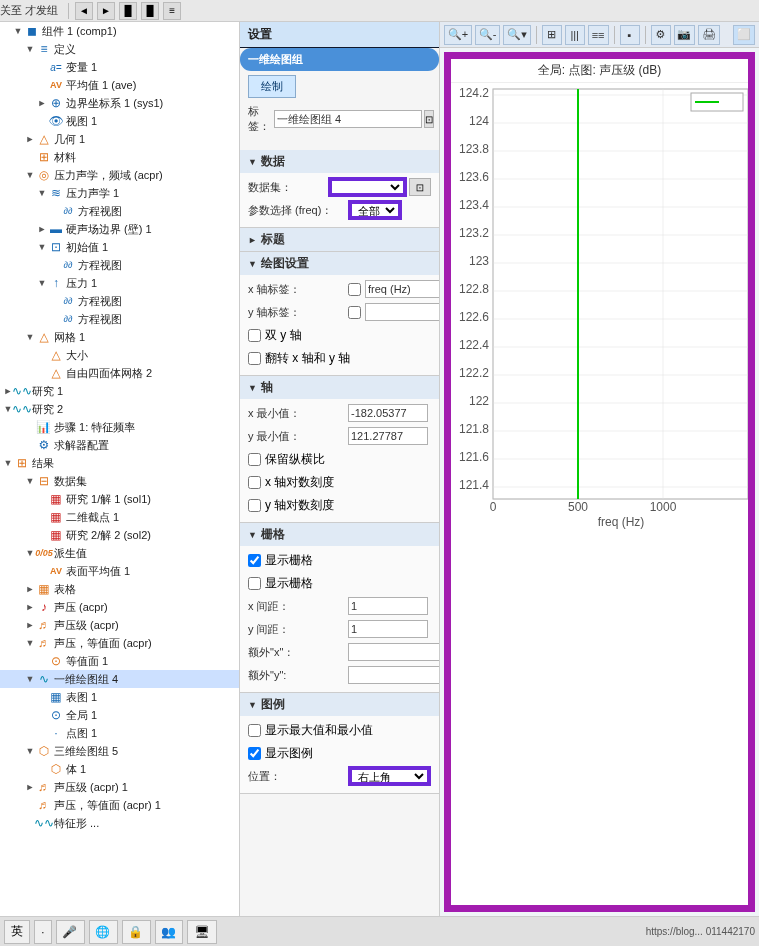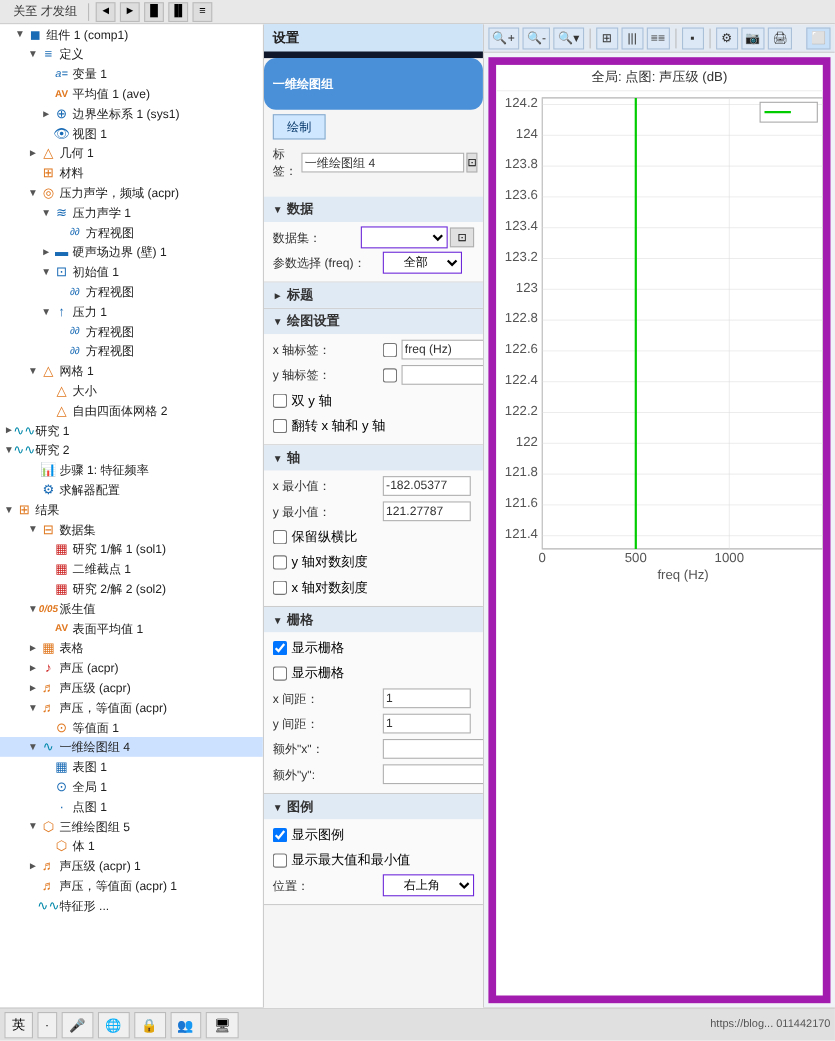--- a/index.html
+++ b/index.html
@@ -5,21 +5,21 @@
     * { box-sizing: border-box; margin: 0; padding: 0; font-family: 'Microsoft YaHei', Arial, sans-serif; font-size: 12px; }
     body { display: flex; flex-direction: column; height: 946px; width: 759px; overflow: hidden; background: #f0f0f0; }
 
     
     .top-toolbar {
       height: 22px;
       background: #e8e8e8;
       border-bottom: 1px solid #ccc;
       display: flex;
       align-items: center;
-      padding: 0 12px;
+      padding: 0 0;
       gap: 4px;
       flex-shrink: 0;
     }
     .toolbar-label {
       font-size: 11px;
       color: #333;
       margin-right: 4px;
     }
     .toolbar-icon-btn {
       width: 18px; height: 18px;
@@ -81,21 +81,21 @@
       border-right: 1px solid #ccc;
       overflow-y: auto;
       flex-shrink: 0;
     }
     .mid-panel-header {
       background: #d0e4f8;
       padding: 4px 8px;
       font-size: 12px;
       font-weight: bold;
       color: #222;
-      border-bottom: 6px solid #0f172a;
+      border-bottom: 1px solid #0f172a;
     }
     .mid-section {
       border-bottom: 1px solid #ccc;
     }
     .mid-section-header {
       background: #e0eaf5;
       padding: 3px 8px;
       font-size: 11px;
       font-weight: bold;
       color: #333;
@@ -118,24 +118,24 @@
       border: 1px solid #b0b0b0;
       background: #fff;
       font-size: 11px;
       padding: 0 2px;
       color: #333;
     }
     .mid-input-num { width: 80px; }
     .mid-checkbox { margin-right: 4px; }
     .mid-select {
       height: 20px;
-      border: 1px solid #6d28d9;
+      border: 4px solid #6d28d9;
       background: #fff;
       font-size: 11px;
-      padding: 0 14px;
+      padding: 0 2px;
     }
     .mid-btn {
       width: 22px; height: 18px;
       background: #e0e0e0;
       border: 1px solid #b0b0b0;
       cursor: pointer;
       display: flex; align-items: center; justify-content: center;
       font-size: 10px; margin-left: 2px;
     }
     .draw-btn {
@@ -615,21 +615,21 @@
       <span class="tree-label">特征形 ...</span>
     </div>
 
   </div>
 
   <div class="mid-panel">
     <div class="mid-panel-header">
       <span>设置</span>
     </div>
 
-    <div style="background:#4a90d9; padding:16px 8px; display:flex; align-items:center; justify-content:space-between;border-radius:11px;">
+    <div style="background:#4a90d9; padding:4px 8px; display:flex; align-items:center; justify-content:space-between;border-radius:11px;">
       <span style="color:white; font-size:11px; font-weight:bold;">一维绘图组</span>
     </div>
 
     <div style="padding:4px 8px;">
       <button class="draw-btn">绘制</button>
     </div>
 
     <div style="padding:2px 8px 16px;">
       <div style="display:flex; align-items:center;">
         <span style="font-size:11px; color:#333; margin-right:4px;">标签：</span>
@@ -708,25 +708,25 @@
           <span class="mid-label-wide">y 最小值：</span>
           <input type="text" class="mid-input mid-input-num" value="121.27787" style="">
         </div>
 
         <div class="mid-row">
           <input type="checkbox" class="mid-checkbox" style="">
           <span>保留纵横比</span>
         </div>
         <div class="mid-row">
           <input type="checkbox" class="mid-checkbox" style="">
+          <span>x 轴对数刻度</span>
+        </div>
+        <div class="mid-row">
+          <input type="checkbox" class="mid-checkbox" style="">
           <span>y 轴对数刻度</span>
-        </div>
-        <div class="mid-row">
-          <input type="checkbox" class="mid-checkbox" style="">
-          <span>x 轴对数刻度</span>
         </div>
       </div>
     </div>
 
     <div class="mid-section">
       <div class="mid-section-header">
         <span class="arrow">▼</span>
         <span>栅格</span>
       </div>
       <div class="mid-section-body">
@@ -759,26 +759,26 @@
       </div>
     </div>
 
     <div class="mid-section">
       <div class="mid-section-header">
         <span class="arrow">▼</span>
         <span>图例</span>
       </div>
       <div class="mid-section-body">
         <div class="mid-row">
+          <input type="checkbox" class="mid-checkbox" style="">
+          <span>显示最大值和最小值</span>
+        </div>
+        <div class="mid-row">
           <input type="checkbox" class="mid-checkbox" checked="" style="">
           <span>显示图例</span>
-        </div>
-        <div class="mid-row">
-          <input type="checkbox" class="mid-checkbox" style="">
-          <span>显示最大值和最小值</span>
         </div>
         <div class="mid-row">
           <span class="mid-label-wide">位置：</span>
           <select class="mid-select" style="flex:1;">
             <option>右上角</option>
           </select>
         </div>
       </div>
     </div>
 

